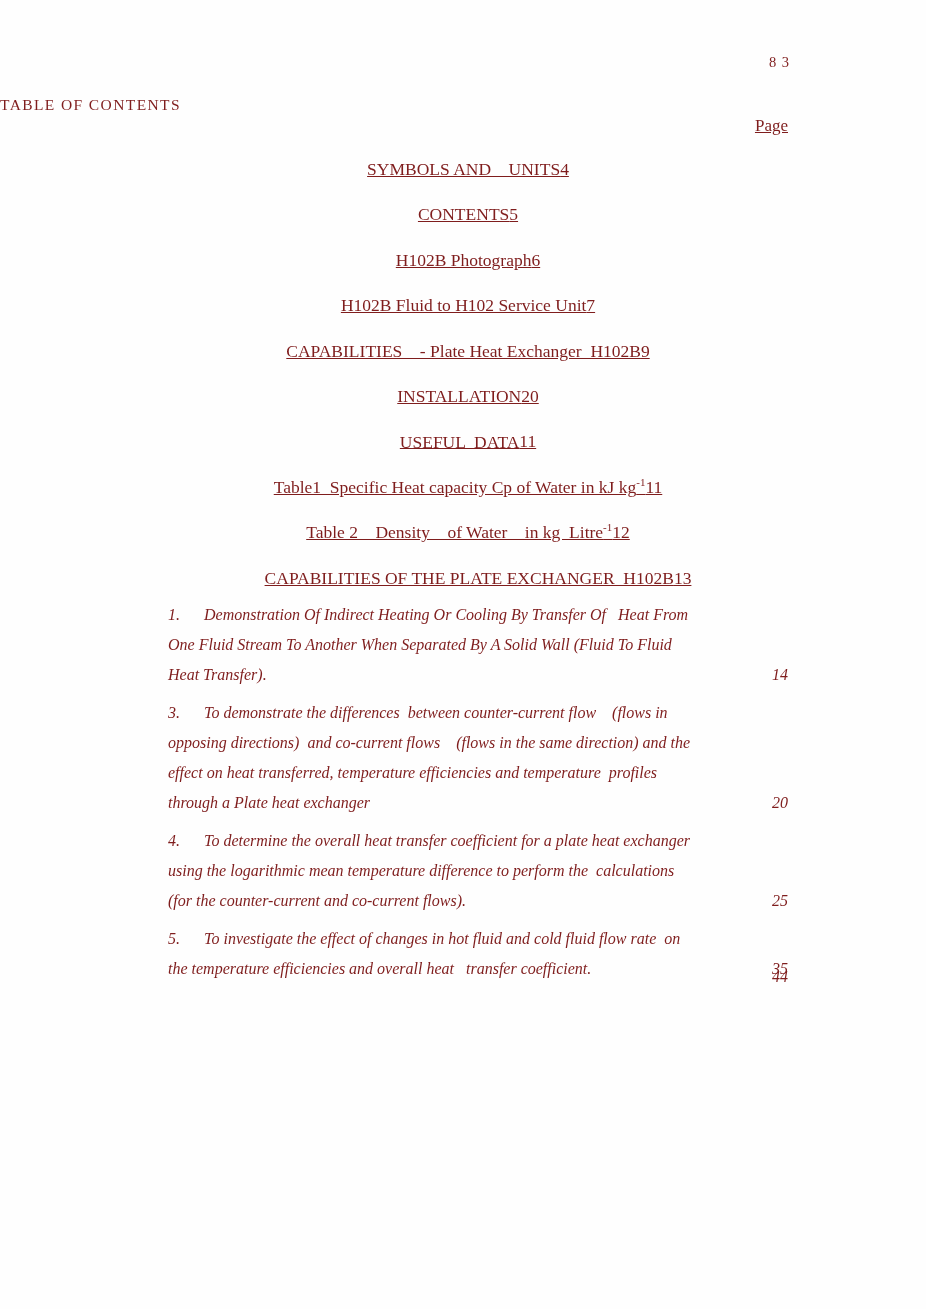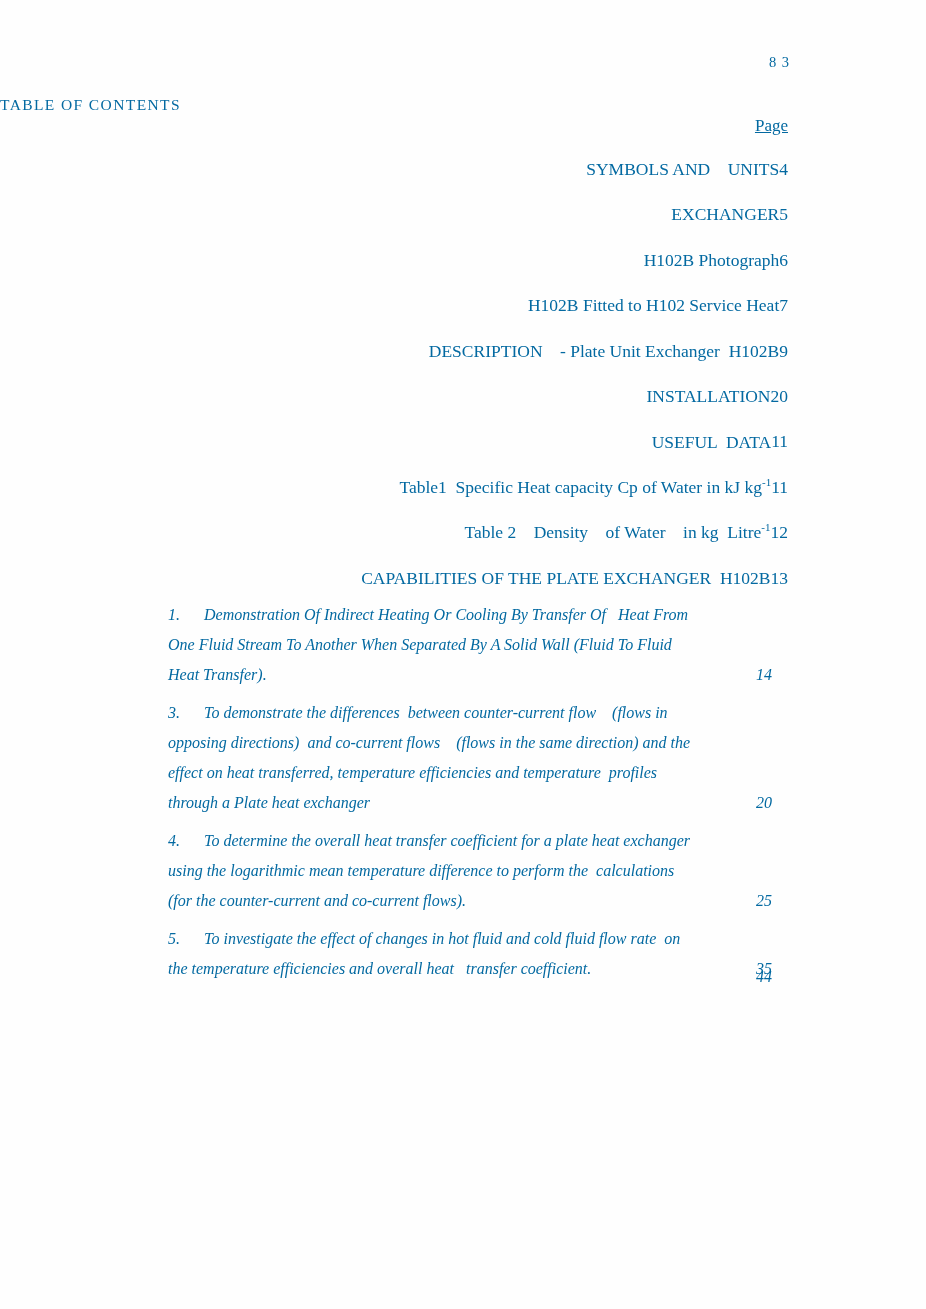--- a/index.html
+++ b/index.html
@@ -2,21 +2,21 @@
 <html><head>
 <meta charset="utf-8">
 <style>
   html, body { margin: 0; padding: 0; background: #ffffff; }
   .page {
     position: relative;
     width: 926px;
     height: 1309px;
     background: #fefefe;
     font-family: "Liberation Serif", serif;
-    color: #0369a1;
+    color: #7f1d1d;
     overflow: hidden;
   }
   .doc-num {
     position: absolute;
     top: 54px;
     right: 136px;
     font-size: 14.5px;
     letter-spacing: 1px;
     white-space: pre;
   }
@@ -38,42 +38,43 @@
     text-decoration: underline;
   }
   .toc {
     position: absolute;
     top: 155px;
     left: 148px;
     right: 138px;
   }
   .row {
     display: flex;
-    justify-content: flex-end;
+    justify-content: center;
     align-items: baseline;
     font-size: 17.5px;
     line-height: 19px;
     margin-bottom: 21.6px;
+    text-decoration: underline;
   }
   .row .lbl { white-space: pre; }
   .row .lbl sup { font-size: 11px; }
   .row .pg { white-space: pre; }
   .row.caps { padding-left: 4px; margin-bottom: 12px; margin-left: 16px; }
   .item {
     position: relative;
     padding-left: 20px;
     font-style: italic;
     font-size: 16px;
     line-height: 30px;
     margin-bottom: 8px;
   }
   .item .itext { white-space: pre; display: inline-block; }
   .item .pg {
     position: absolute;
-    right: 16px;
+    right: 0;
     bottom: 0;
     font-style: italic;
     font-size: 16px;
   }
 </style>
 </head>
 <body>
 
 <div class="page">
 
@@ -82,37 +83,37 @@
   <div class="page-col-label">Page</div>
 
   <div class="toc">
 
     <div class="row">
       <span class="lbl"><span>SYMBOLS AND    UNITS</span><sup></sup></span>
       <span class="pg">4</span>
     </div>
 
     <div class="row">
-      <span class="lbl"><span>EXCHANGER</span><sup></sup></span>
+      <span class="lbl"><span>CONTENTS</span><sup></sup></span>
       <span class="pg">5</span>
     </div>
 
     <div class="row">
       <span class="lbl"><span>H102B Photograph</span><sup></sup></span>
       <span class="pg">6</span>
     </div>
 
     <div class="row">
-      <span class="lbl"><span>H102B Fitted to H102 Service Heat</span><sup></sup></span>
+      <span class="lbl"><span>H102B Fluid to H102 Service Unit</span><sup></sup></span>
       <span class="pg">7</span>
     </div>
 
 
     <div class="row">
-      <span class="lbl"><span>DESCRIPTION    - Plate Unit Exchanger  H102B</span><sup></sup></span>
+      <span class="lbl"><span>CAPABILITIES    - Plate Heat Exchanger  H102B</span><sup></sup></span>
       <span class="pg">9</span>
     </div>
 
     <div class="row">
       <span class="lbl"><span>INSTALLATION</span><sup></sup></span>
       <span class="pg">20</span>
     </div>
 
     <div class="row">
       <span class="lbl"><span>USEFUL  DATA</span><sup></sup></span>

